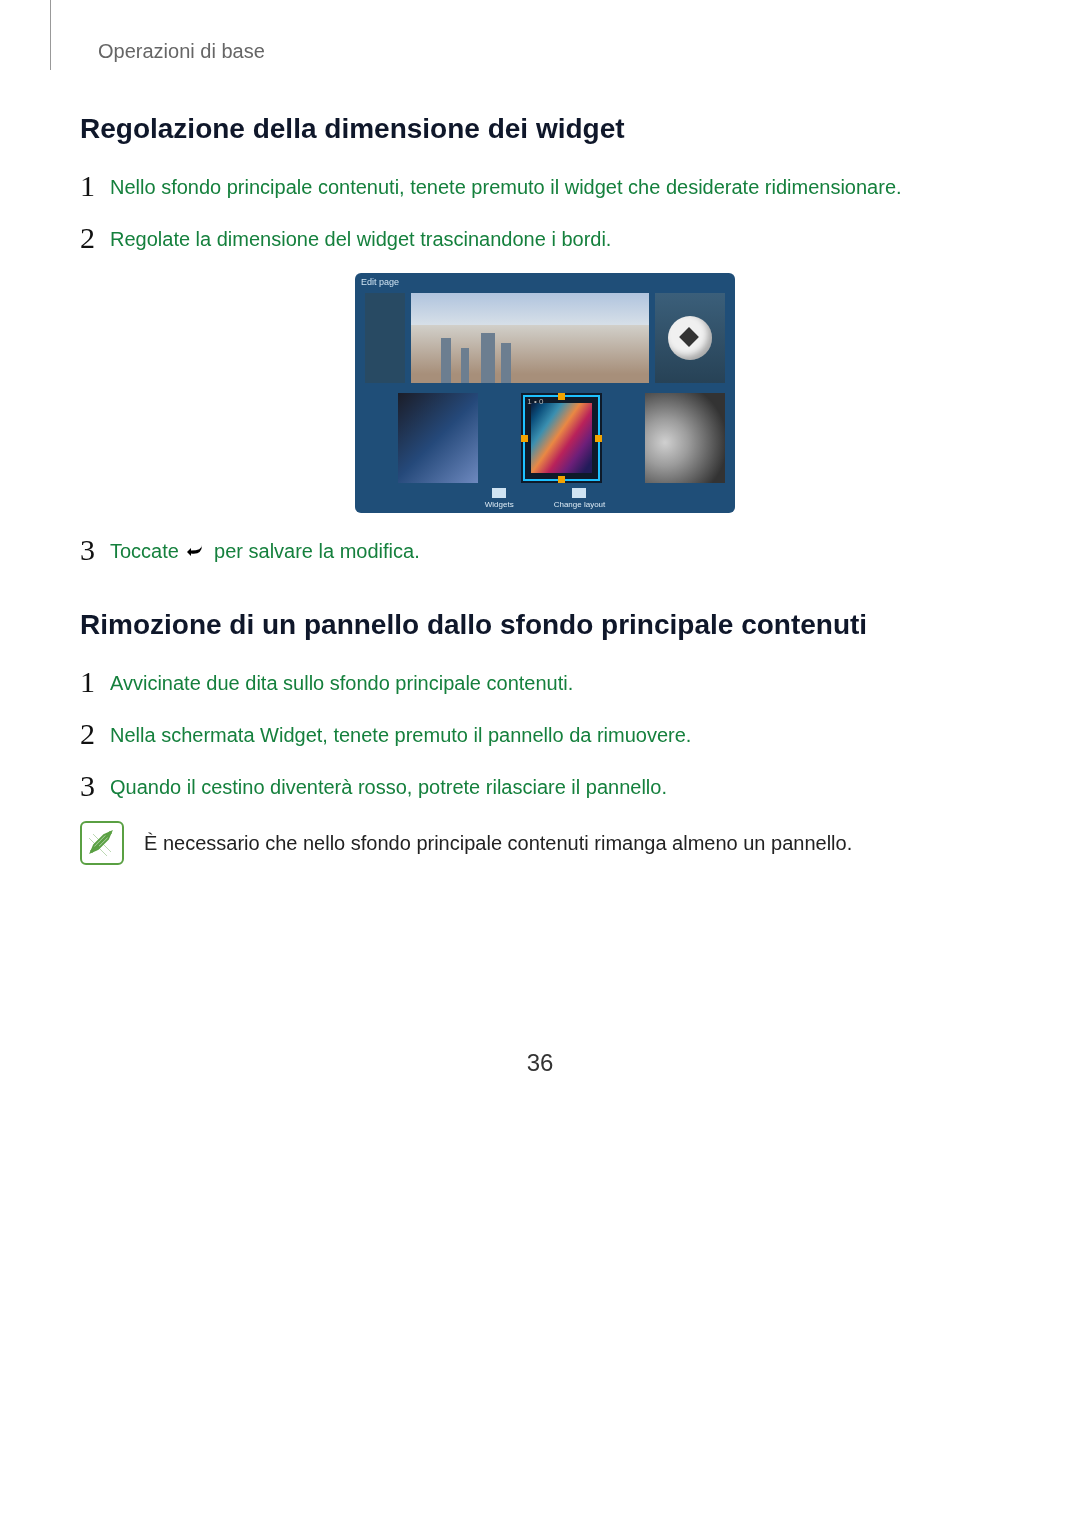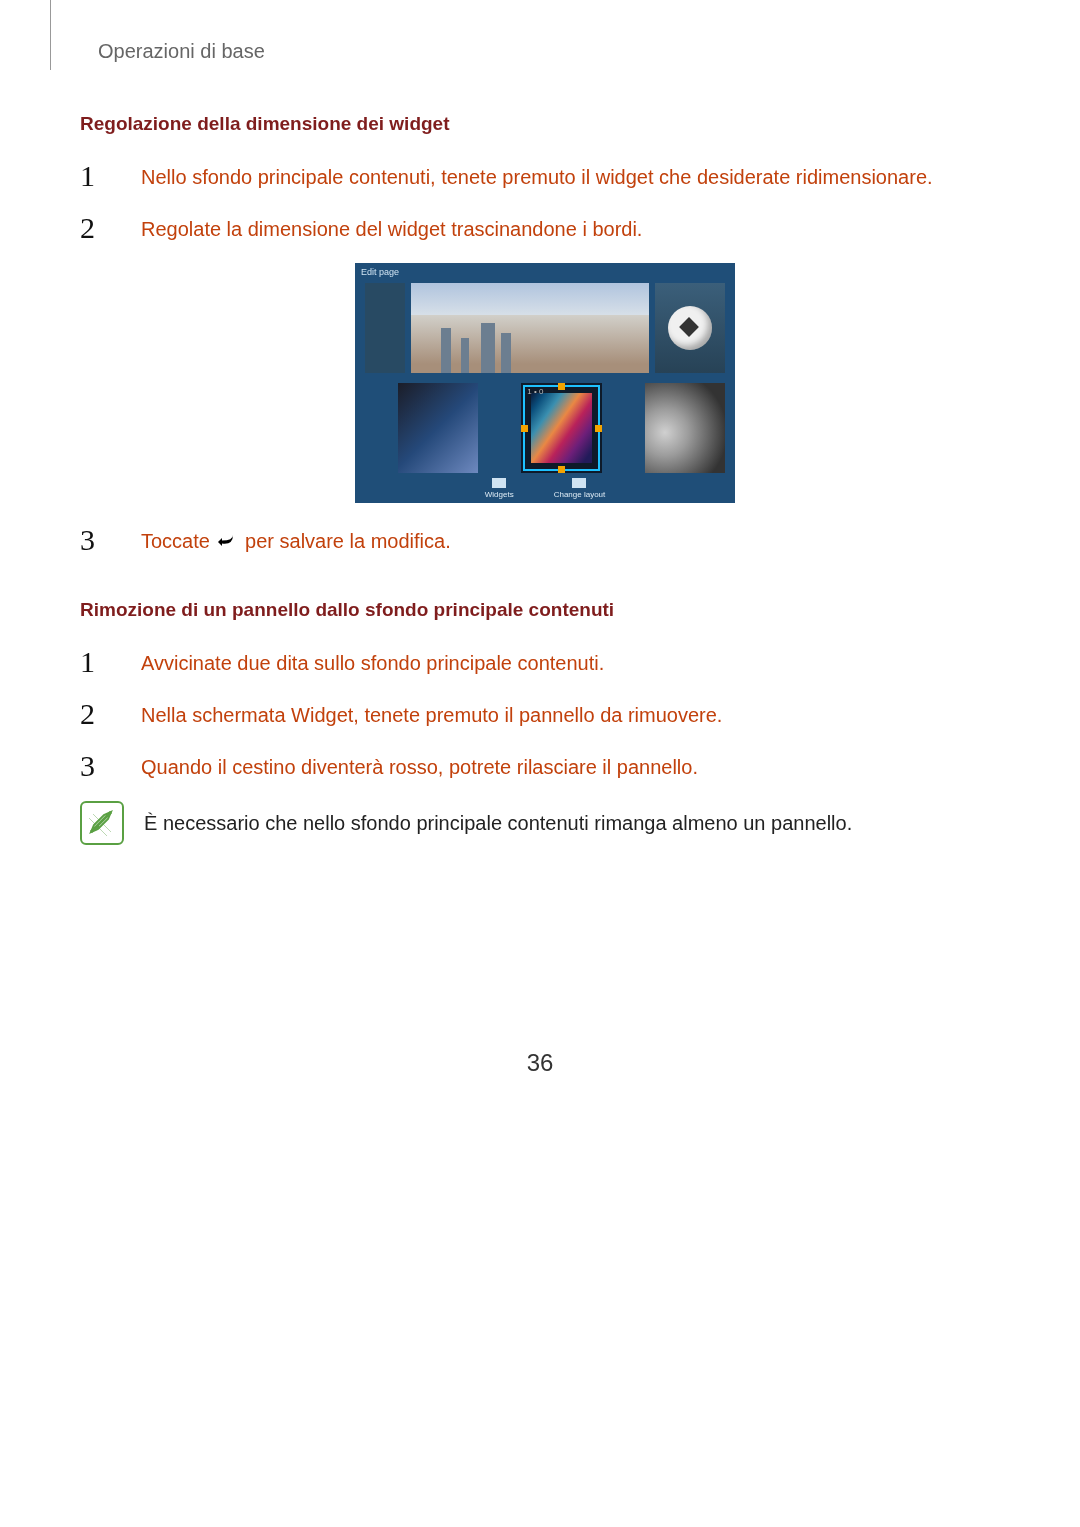--- a/index.html
+++ b/index.html
@@ -25,62 +25,62 @@
     height: 70px;
     background: #999;
   }
   .breadcrumb {
     font-size: 20px;
     color: #666;
     margin-bottom: 50px;
     margin-left: 18px;
   }
   h3.section-heading {
-    font-size: 19px;
+    font-size: 28px;
     font-weight: 700;
-    color: #7f1d1d;
+    color: #0f172a;
     margin: 40px 0 24px 0;
   }
   .step {
     display: flex;
     align-items: flex-start;
     margin: 12px 0 18px 0;
   }
   .step-num {
     font-size: 30px;
     line-height: 34px;
     width: 30px;
     text-align: left;
     font-weight: 400;
     color: #111;
     font-family: Georgia, "Times New Roman", serif;
   }
   .step-body {
     font-size: 20px;
     line-height: 32px;
-    color: #c2410c;
+    color: #15803d;
     padding-top: 2px;
-    margin-left: 31px;
   }
   .inline-icon {
     display: inline-block;
     vertical-align: -2px;
   }
   .figure-wrap {
     width: 100%;
     display: flex;
     justify-content: center;
     margin: 10px 0 20px 0;
   }
   .figure {
     width: 380px;
     height: 240px;
     background: #1f4e78;
     position: relative;
     overflow: hidden;
+    border-radius: 6px;
   }
   .figure-header {
     position:absolute; top:4px; left:6px;
     color:#cfe3f2; font-size:9px;
   }
   .figure-top {
     position:absolute; top:20px; left:10px; right:10px; height:90px;
     display:flex; gap:6px;
   }
   .tile { flex:1; background:#284a63; position:relative; overflow:hidden;}

